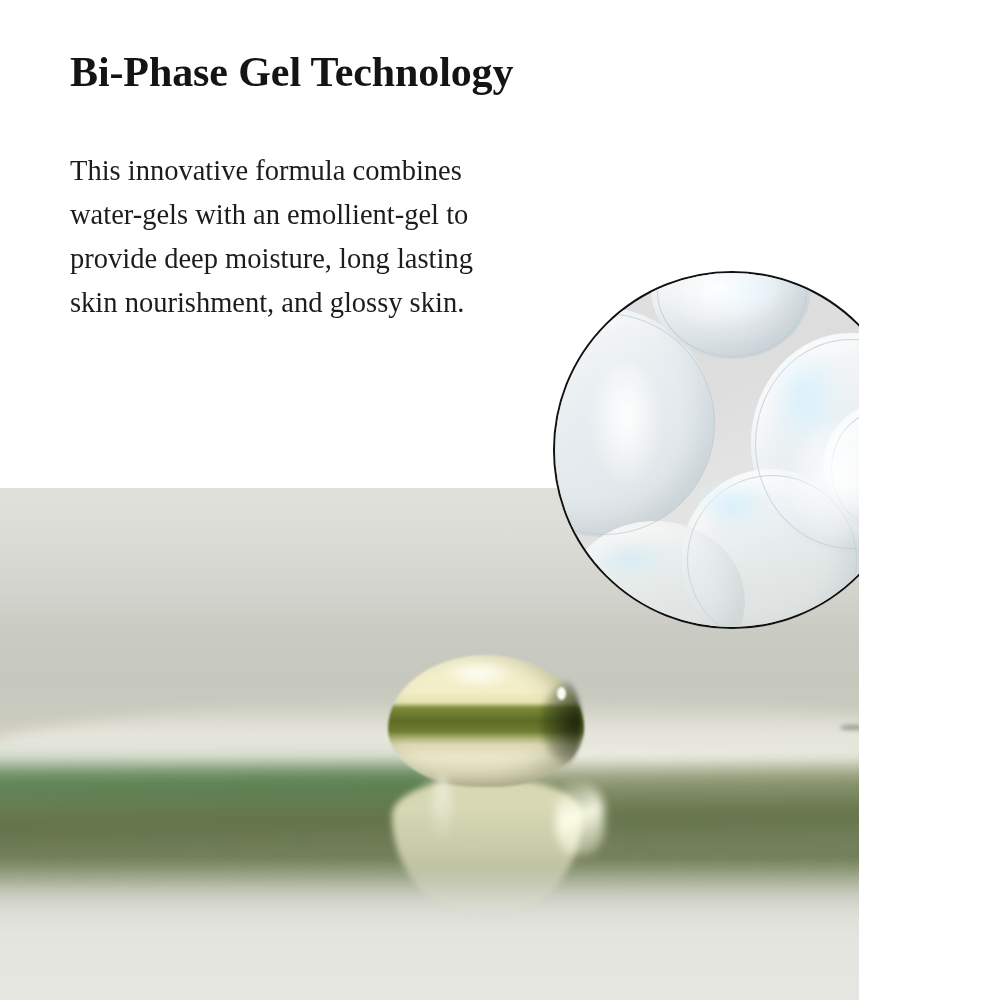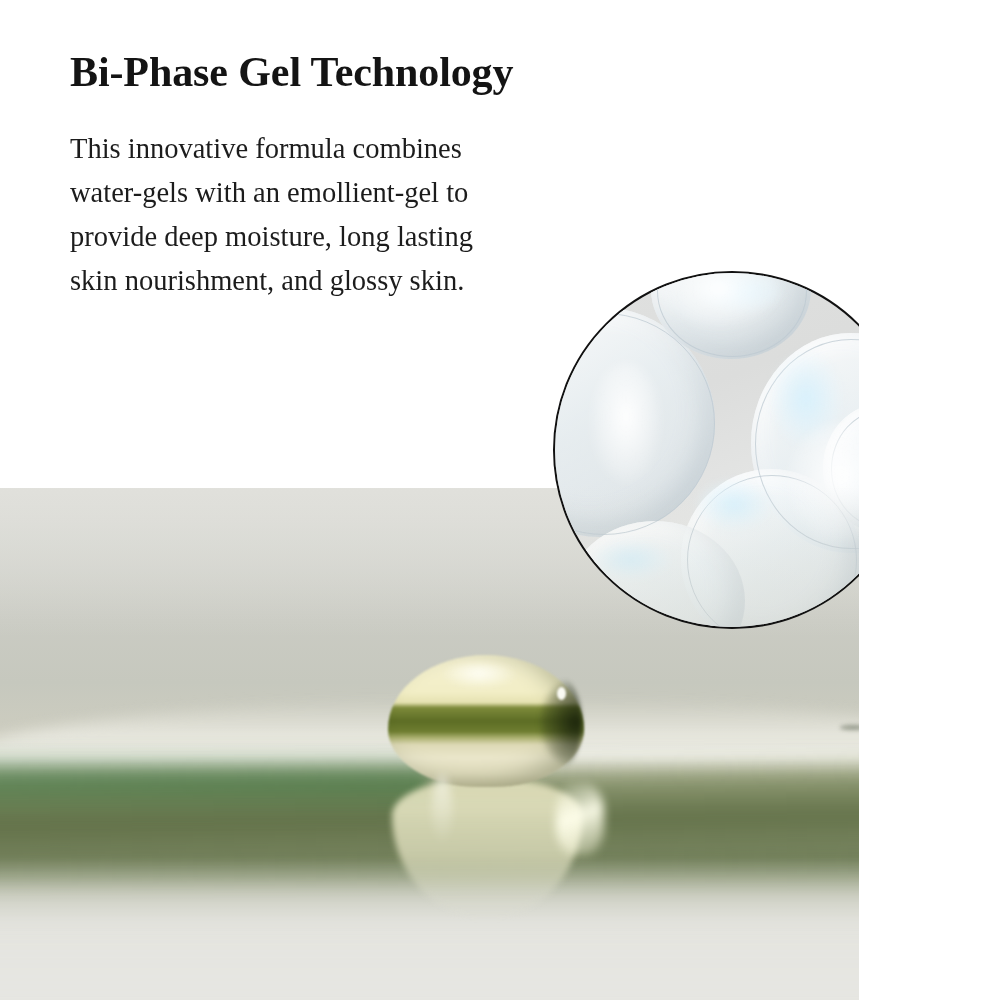--- a/index.html
+++ b/index.html
@@ -25,21 +25,21 @@
     font-family:"Liberation Serif","DejaVu Serif",serif;
     font-weight:700;
     font-size:42px;
     line-height:1.18;
     color:#141414;
     letter-spacing:-0.1px;
     white-space:nowrap;
   }
 
   .body-copy {
-    margin-top:29px;
+    margin-top:51px;
     font-family:"Liberation Serif","DejaVu Serif",serif;
     font-weight:400;
     font-size:28.5px;
     line-height:44px;
     color:#1c1c1c;
     width:440px;
   }
 
   
   .photo {

